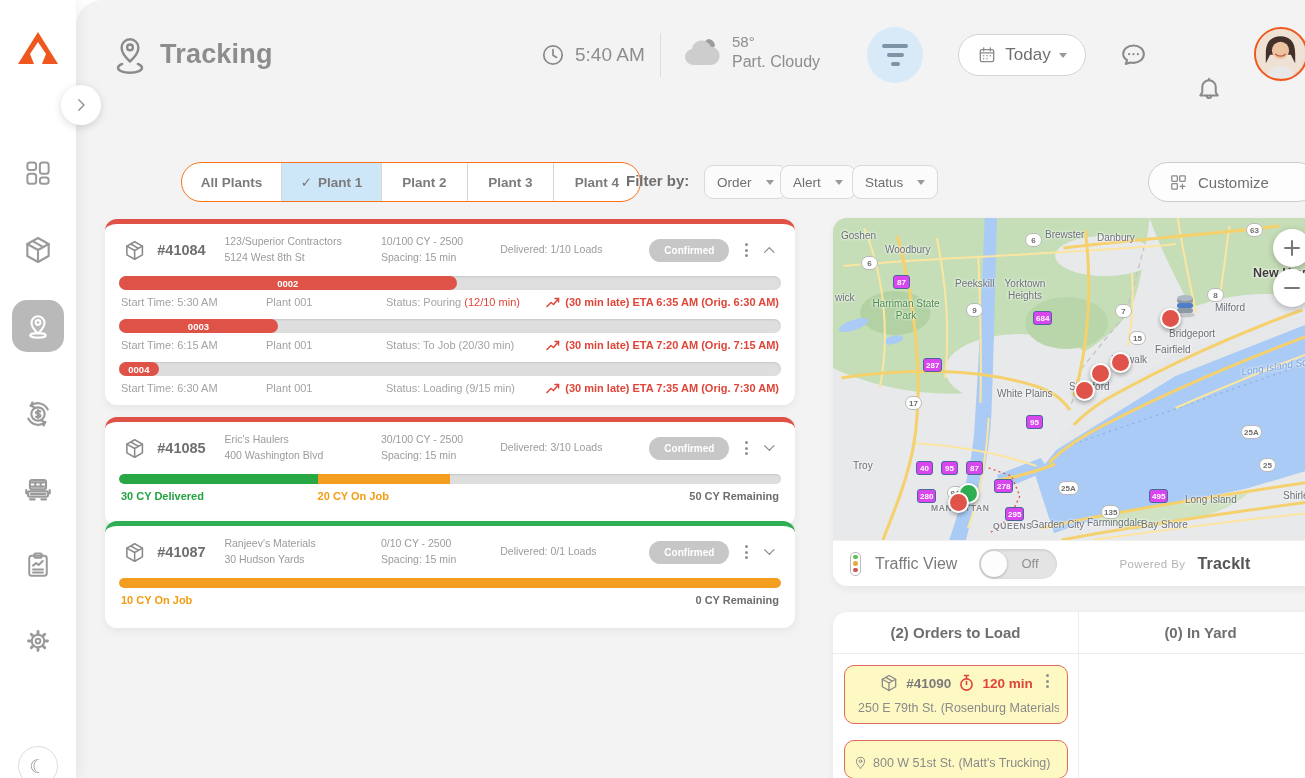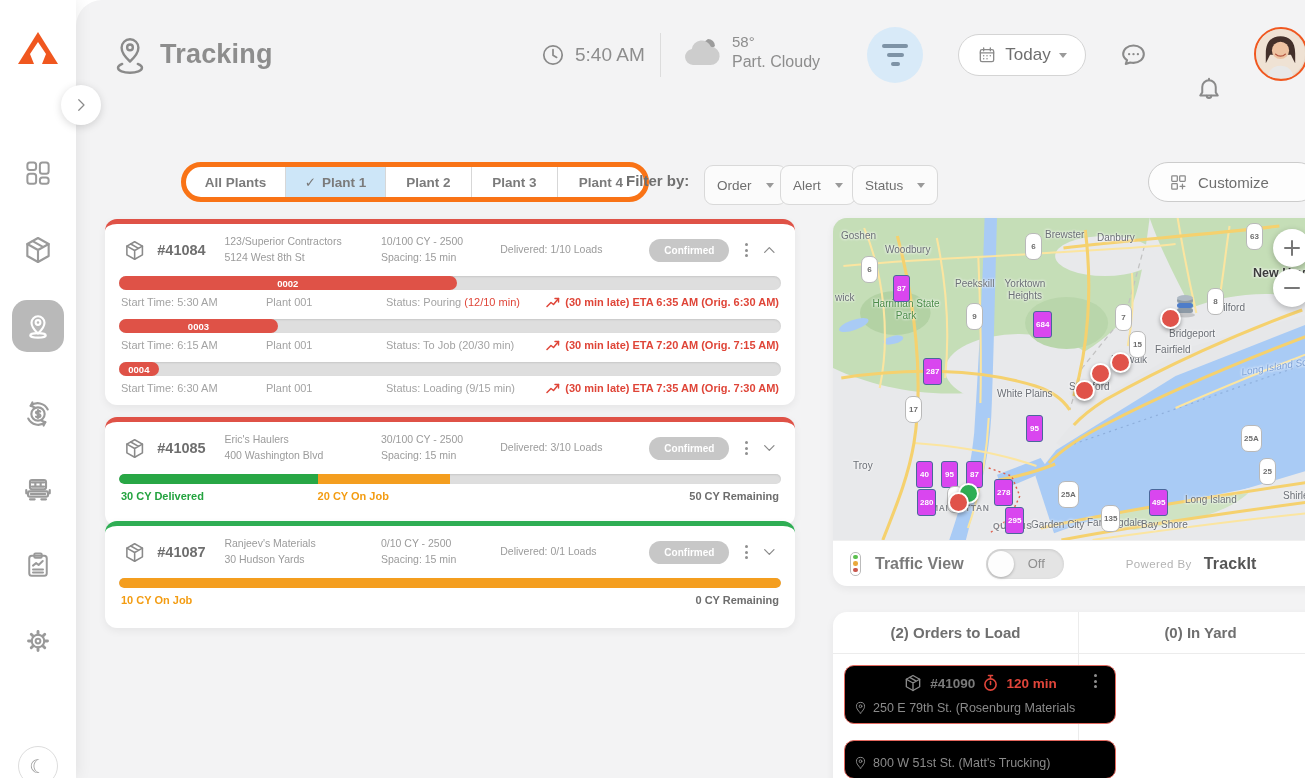--- a/index.html
+++ b/index.html
@@ -35,28 +35,28 @@
   .filter-circle{width:56px;height:56px;border-radius:50%;background:#d8eaf8;display:flex;flex-direction:column;
     align-items:center;justify-content:center;gap:5px;}
   .fbar{height:4px;border-radius:2px;background:#7e93a6;}
   .today-pill{width:128px;height:42px;border-radius:21px;border:1px solid #d4d4d4;background:#fff;
     display:flex;align-items:center;justify-content:center;gap:8px;color:#6f6f6f;font-size:17px;}
   .caret{width:0;height:0;border-left:4.5px solid transparent;border-right:4.5px solid transparent;border-top:5.5px solid #9a9a9a;display:inline-block;}
   .hicon{position:relative;}
   .avatar{width:54px;height:54px;border-radius:50%;border:2.5px solid #f0571f;overflow:hidden;background:#e9d6c6;}
 
   
-  .seg{position:absolute;left:105px;top:0;display:flex;height:40px;border:5px solid #f97316;border-radius:20px;
+  .seg{position:absolute;left:105px;top:0;display:flex;height:40px;border:1px solid #f97316;border-radius:20px;
     background:#fff;overflow:hidden;}
   .seg-cell{width:86px;display:flex;align-items:center;justify-content:center;font-size:13.5px;font-weight:bold;
     color:#7b7b7b;border-right:1px solid #d7d7d7;gap:6px;}
   .seg-cell:last-child{border-right:none;}
   .seg-sel{background:#cde6f8;}
   .filterby{position:absolute;left:550px;top:10px;font-size:15px;font-weight:bold;color:#6f6f6f;}
-  .dd{position:absolute;top:3px;height:40px;padding:0 12px;border:1px solid #d9d9d9;border-radius:9px;background:#fbfbfb;
+  .dd{position:absolute;top:3px;height:34px;padding:0 12px;border:1px solid #d9d9d9;border-radius:9px;background:#fbfbfb;
     display:flex;align-items:center;gap:14px;font-size:13.5px;color:#6f6f6f;}
   .customize{position:absolute;left:1072px;top:0;width:170px;height:40px;border:1px solid #cccccc;border-radius:20px;
     background:#fdfdfd;display:flex;align-items:center;padding-left:20px;gap:10px;font-size:15px;color:#6f6f6f;}
 
   
   .ocard{position:absolute;left:105px;width:690px;background:#fff;border-radius:12px;
     box-shadow:0 3px 8px rgba(0,0,0,.06);border-top:5px solid #df5247;}
   .ocard.green-top{border-top-color:#2fae54;}
   .ohead{display:flex;align-items:center;padding:0 16px 0 18px;height:52px;}
   .oid{font-size:14.5px;font-weight:bold;color:#6e6e6e;margin-left:11px;width:72px;}
@@ -91,52 +91,52 @@
   
   .mapcard{position:absolute;left:833px;top:218px;width:490px;height:368px;background:#fff;border-radius:14px;
     box-shadow:0 3px 8px rgba(0,0,0,.06);}
   .mapview{position:relative;width:490px;height:322px;border-radius:14px 14px 0 0;overflow:hidden;background:#e8e9eb;}
   .mlbl{position:absolute;font-size:10px;color:#6b6f76;white-space:nowrap;text-shadow:0 0 3px #fff,0 0 3px #fff;}
   .mlbl-area{color:#4c8c4a;width:70px;white-space:normal;text-align:center;line-height:1.2;}
   .mlbl-two{width:64px;white-space:normal;text-align:center;line-height:1.2;}
   .mlbl-city{font-weight:bold;color:#3c3c3c;font-size:12.5px;}
   .mlbl-water{color:#7b9fd4;font-style:italic;transform:rotate(-9deg);}
   .mlbl-caps{font-size:8.5px;letter-spacing:.6px;color:#85888e;font-weight:bold;}
-  .shield{position:absolute;min-width:17px;height:27px;padding:0 2px;background:#fff;border:1px solid #b9b9b9;border-radius:7px;
+  .shield{position:absolute;min-width:17px;height:14px;padding:0 2px;background:#fff;border:1px solid #b9b9b9;border-radius:7px;
     font-size:8px;color:#6e6e6e;display:flex;align-items:center;justify-content:center;font-weight:bold;}
   .shield.int{background:#d946ef;border:1px solid #49689a;color:#fff;border-radius:3px;}
   .marker{position:absolute;width:21px;height:21px;border-radius:50%;background:#e0534a;border:2.5px solid #fff;
     box-shadow:0 2px 4px rgba(0,0,0,.35);}
   .marker.green{background:#2fae54;}
   .zoombtn{position:absolute;width:38px;height:38px;border-radius:50%;background:#fff;box-shadow:0 2px 6px rgba(0,0,0,.25);
     display:flex;align-items:center;justify-content:center;}
   .zb-h{width:16px;height:2.5px;background:#777;border-radius:2px;}
   .zb-v{position:absolute;width:2.5px;height:16px;background:#777;border-radius:2px;}
   .silo{position:absolute;width:24px;height:26px;}
   .trafficrow{position:absolute;left:0;top:322px;width:490px;height:46px;border-top:1px solid #f0f0f0;
     display:flex;align-items:center;}
   .tlight{width:11px;height:24px;border:1.5px solid #bbb;border-radius:5px;margin-left:17px;
     display:flex;flex-direction:column;align-items:center;justify-content:space-evenly;}
   .tlight i{width:4.5px;height:4.5px;border-radius:50%;}
-  .tv-label{font-size:16px;font-weight:bold;color:#7b7b7b;margin-left:14px;}
+  .tv-label{font-size:16px;font-weight:normal;color:#7b7b7b;margin-left:14px;}
   .toggle{width:78px;height:30px;background:#e4e4e4;border-radius:15px;margin-left:22px;position:relative;
     display:flex;align-items:center;box-shadow:inset 0 1px 3px rgba(0,0,0,.12);}
   .knob{position:absolute;left:2px;top:2px;width:26px;height:26px;border-radius:50%;background:#fdfdfd;box-shadow:0 1px 3px rgba(0,0,0,.25);}
   .toggle-txt{margin-left:42px;font-size:13px;color:#8f8f8f;}
   .powered{margin-left:62px;font-size:11.5px;color:#b3b3b3;letter-spacing:.4px;}
   .brand{margin-left:12px;font-size:16px;font-weight:bold;color:#565656;letter-spacing:.2px;}
 
   
   .queue{position:absolute;left:833px;top:612px;width:490px;height:200px;background:#fff;border-radius:14px;
     box-shadow:0 3px 8px rgba(0,0,0,.06);}
   .qcolhead{position:absolute;top:0;height:41px;display:flex;align-items:center;justify-content:center;
     font-size:15px;font-weight:bold;color:#6f6f6f;}
   .qhline{position:absolute;left:0;top:41px;width:490px;height:1px;background:#ececec;}
   .qvline{position:absolute;left:245px;top:0;width:1px;height:200px;background:#ececec;}
-  .qcard{position:absolute;left:11px;width:272px;border:1.5px solid #e4685e;border-radius:10px;background:#000000;padding:7px 8px 8px 8px;}
+  .qcard{position:absolute;left:11px;width:224px;border:1.5px solid #e4685e;border-radius:10px;background:#fef9c3;padding:7px 8px 8px 8px;}
   .qrow1{display:flex;align-items:center;justify-content:center;gap:7px;position:relative;}
   .qid{font-size:13.5px;font-weight:bold;color:#7a7a7a;}
   .qtimer{font-size:13.5px;font-weight:bold;color:#e0453a;}
   .qkebab{position:absolute;right:-2px;top:1px;}
   .qrow2{display:flex;align-items:center;gap:5px;margin-top:7px;font-size:12.5px;color:#8a8a8a;white-space:nowrap;overflow:hidden;}
 
   svg.st{fill:none;stroke:#9a9a9a;stroke-width:1.6;stroke-linecap:round;stroke-linejoin:round;}
   svg.st2{fill:none;stroke:#8a8a8a;stroke-width:1.6;stroke-linecap:round;stroke-linejoin:round;}
 </style>
 </head>

